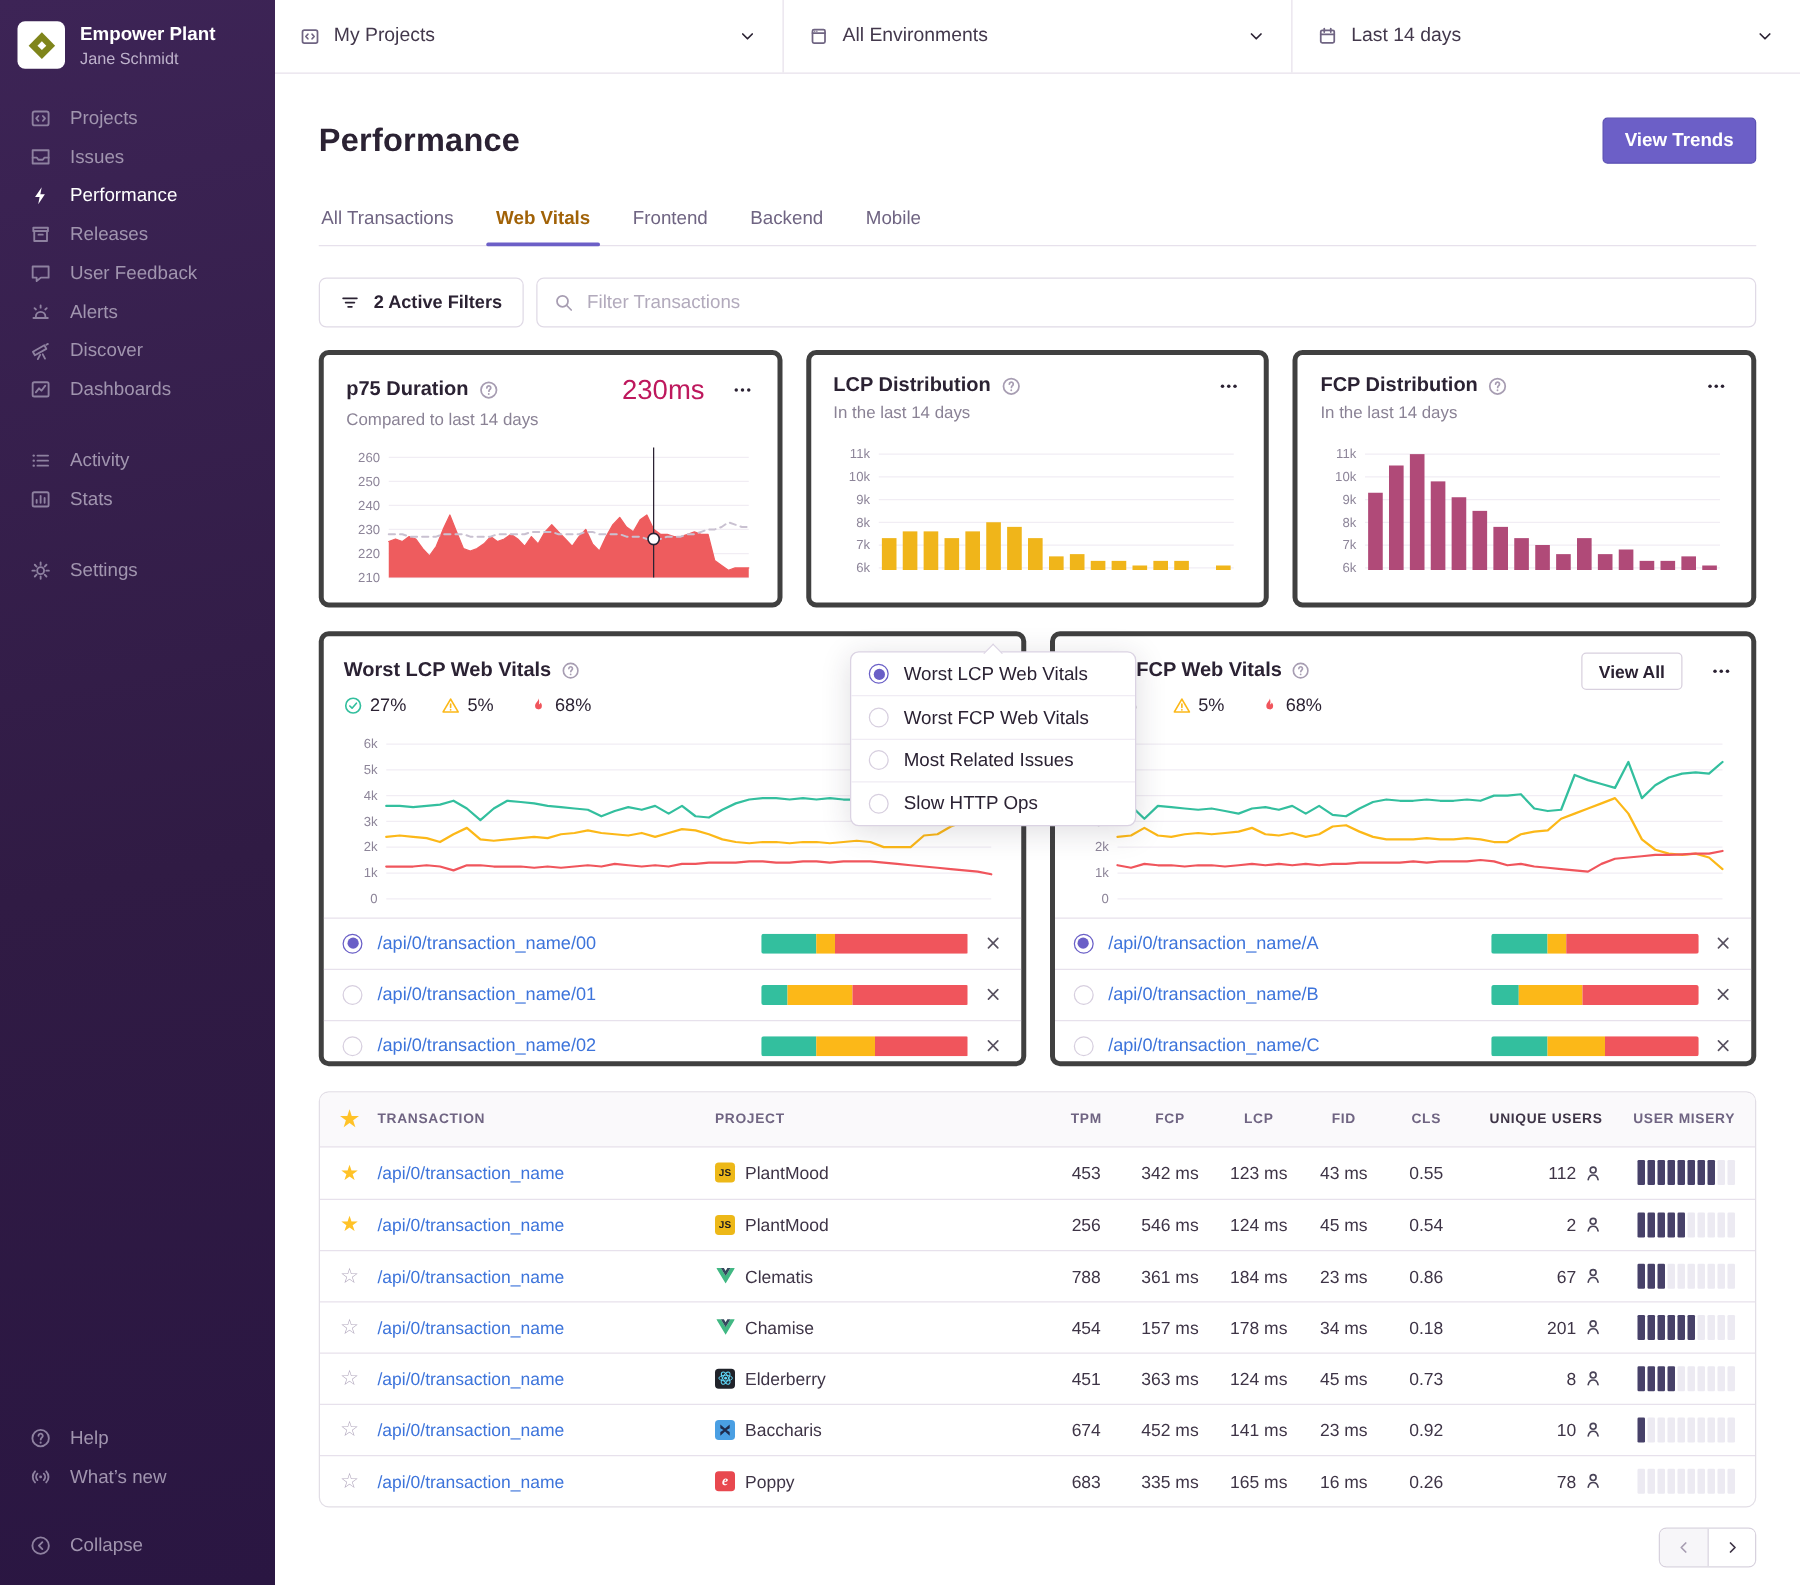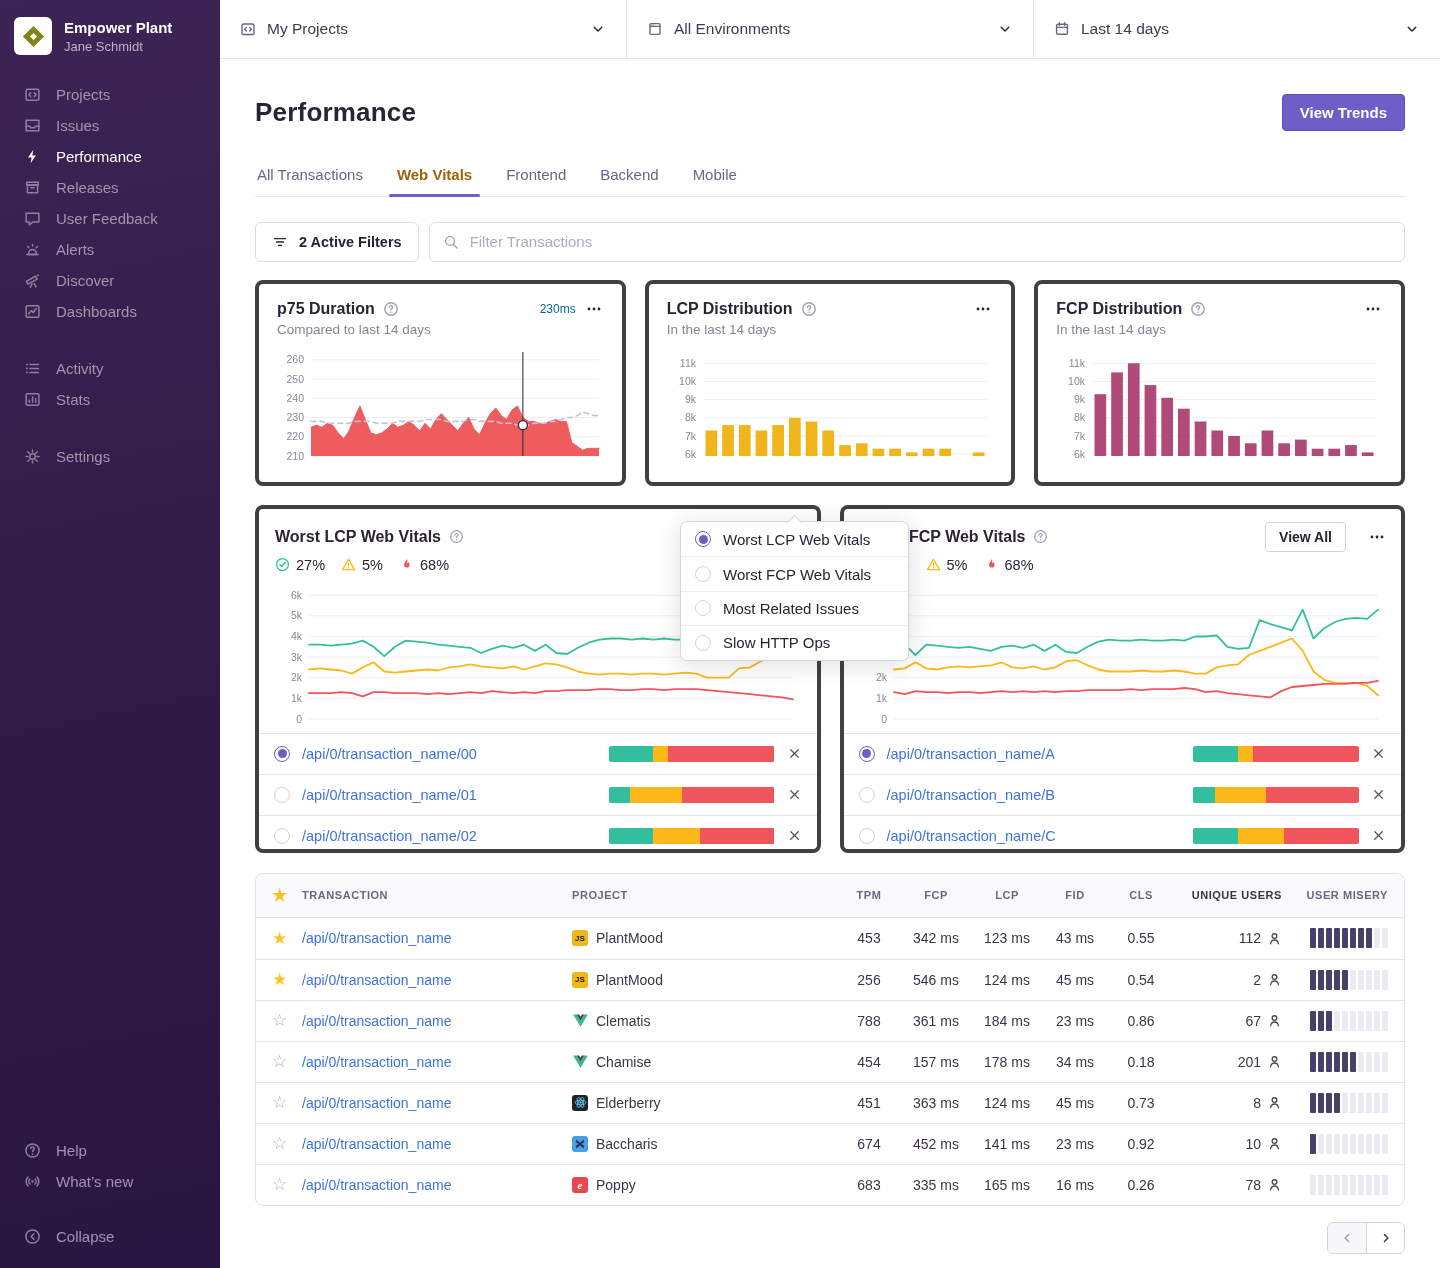--- a/index.html
+++ b/index.html
@@ -50,31 +50,31 @@
   .search input{border:none;outline:none;flex:1;font-size:15px;font-family:inherit;color:#2B2233}
   .search input::placeholder{color:#B2AABC}
   
   .cards3{display:grid;grid-template-columns:1fr 1fr 1fr;gap:19px;margin-top:18px}
   .card{border:4px solid #404040;border-radius:8px;background:#fff}
   .card-sm{height:206px;padding:15px 18px 6px}
   .card-head{display:flex;align-items:center;gap:8px}
   .card-title{font-size:16px;font-weight:600;color:#2B2233}
   .hlp{color:#A79DB2;display:flex;cursor:pointer}
   .sp{flex:1}
-  .metric-val{font-size:12px;font-weight:500;color:#0369a1;}
+  .metric-val{font-size:22px;font-weight:500;color:#be185d;margin-right:12px}
   .dots-btn{color:#2B2233;display:flex;cursor:pointer;padding:2px}
   .card-sub{font-size:13.5px;color:#8A8295;margin-top:3px}
   .chart{margin-top:9px}
   
   .cards2{display:grid;grid-template-columns:1fr 1fr;gap:19px;margin-top:19px}
   .vcard{height:348px;display:flex;flex-direction:column;overflow:hidden}
   .vhead{display:flex;align-items:center;gap:8px;padding:13px 14px 0 16px}
   .view-all{border:1px solid #D8D0DE;background:#fff;border-radius:4px;font-weight:700;font-size:14px;
     color:#2B2233;padding:6px 13px;margin-left:auto;margin-right:13px;cursor:pointer;font-family:inherit}
-  .vstats{display:flex;align-items:center;gap:16px;padding:5px 16px 0;font-size:14.5px;color:#2B2233}
+  .vstats{display:flex;align-items:center;gap:28px;padding:5px 16px 0;font-size:14.5px;color:#2B2233}
   .vstat{display:flex;align-items:center;gap:6px}
   .vchart{padding:6px 10px 0 16px}
   .vrows{margin-top:auto}
   .vrow{height:41px;border-top:1px solid #E7E1EC;display:flex;align-items:center;padding:0 15px;gap:12px}
   .vlink{color:#3D74DB;font-size:14.5px}
   .vbar{width:166px;height:16px;border-radius:2px;overflow:hidden;display:flex;margin-left:auto;flex:none}
   .vbar span{height:100%}
   .radio{width:16px;height:16px;border-radius:50%;border:1.5px solid #D7CFDF;background:#fff;position:relative;flex:none;cursor:pointer}
   .radio.sel{border-color:#6A5FC7}
   .radio.sel::after{content:"";position:absolute;inset:2.5px;border-radius:50%;background:#6A5FC7}

